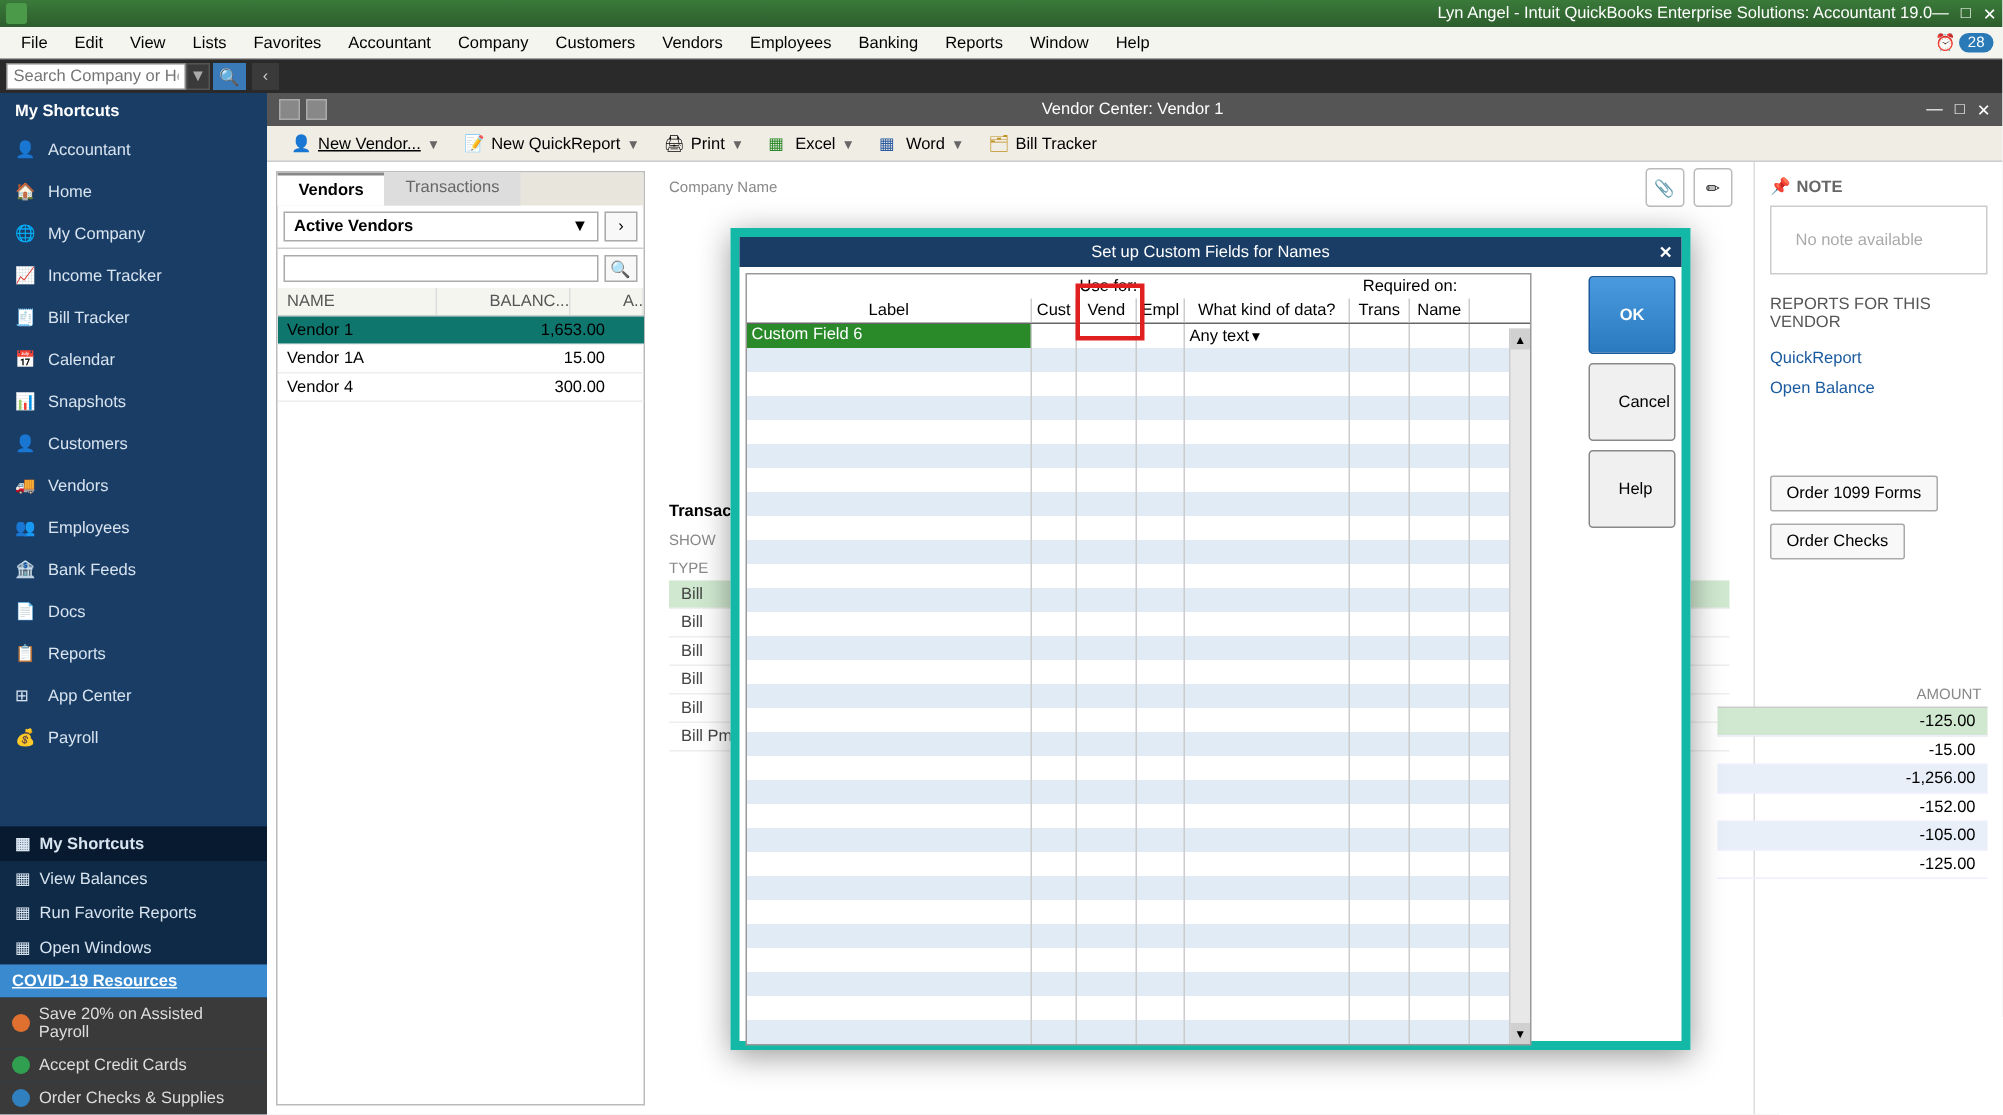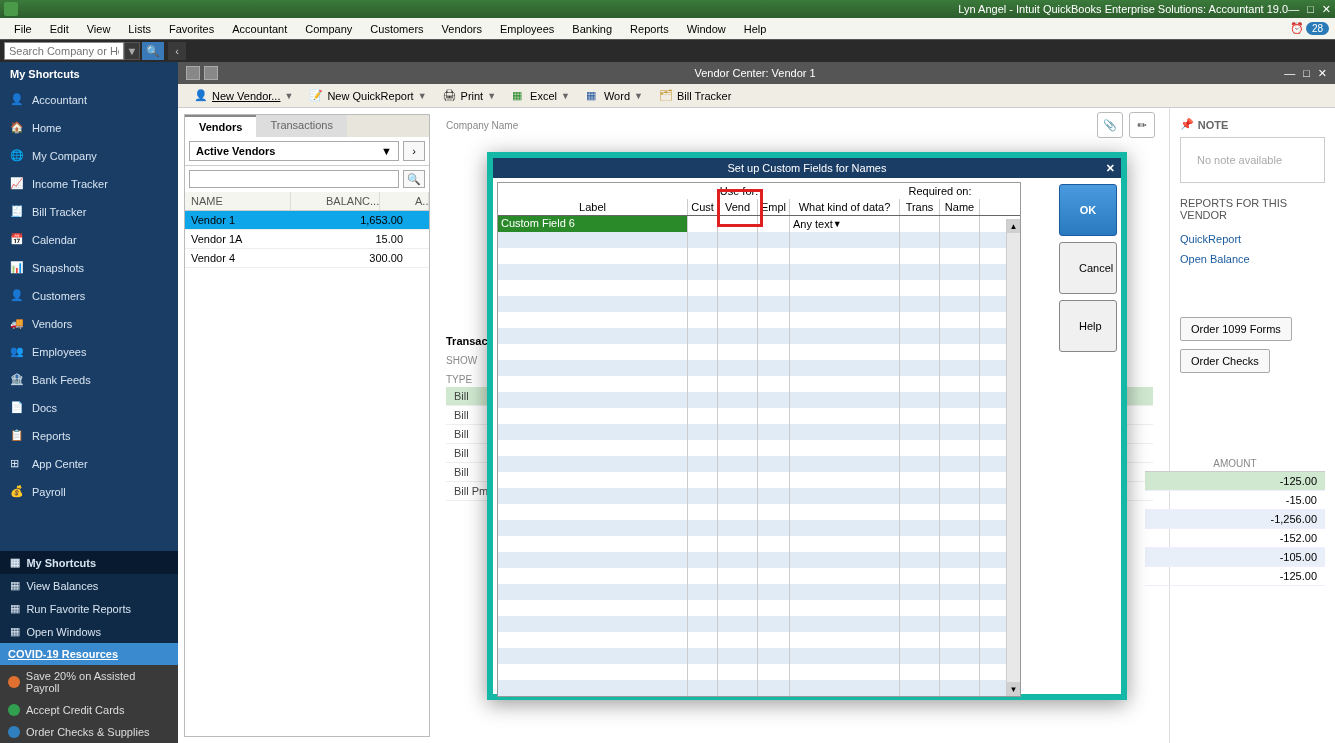--- a/index.html
+++ b/index.html
@@ -67,21 +67,21 @@
 .search-row { padding: 4px; display: flex; gap: 4px; }
 .search-row input { flex: 1; border: 1px solid #aaa; padding: 2px; }
 .vendor-table { flex: 1; overflow: auto; }
 .vt-header { display: flex; background: #f5f5f0; border-bottom: 1px solid #ccc; font-size: 10px; color: #555; gap: 29px; }
 .vt-header div { padding: 3px 6px; border-right: 1px solid #ddd; }
 .vt-col-name { flex: 1; }
 .vt-col-bal { width: 60px; text-align: right; }
 .vt-col-a { width: 20px; }
 .vt-row { display: flex; border-bottom: 1px solid #eee; cursor: pointer; }
 .vt-row div { padding: 3px 6px; }
-.vt-row.selected { background: #0ea5e9; }
+.vt-row.selected { background: #0f766e; }
 .vt-row .vt-col-bal { text-align: right; }
 
 
 .vendor-info { flex: 1; display: flex; }
 .vi-main { flex: 1; padding: 12px 16px; overflow: hidden; }
 .vi-title { font-size: 26px; color: #555; margin-bottom: 10px; }
 .vi-label { color: #888; font-size: 10px; }
 .trans-section { margin-top: 200px; }
 .trans-header { font-weight: bold; padding: 4px 0; }
 .trans-sub { color: #888; font-size: 10px; padding: 4px 0; }
@@ -92,21 +92,21 @@
 .vi-right { width: 166px; padding: 10px; border-left: 1px solid #ddd; }
 .vi-icons { display: flex; gap: 6px; margin-bottom: 10px; position: absolute; right: 180px; top: 50px; }
 .vi-icon-btn { width: 26px; height: 26px; border: 1px solid #bbb; background: #fff; border-radius: 3px; display: flex; align-items: center; justify-content: center; cursor: pointer; }
 .note-section { margin-bottom: 14px; }
 .note-header { color: #666; font-weight: bold; margin-bottom: 6px; display: flex; align-items: center; gap: 4px; }
 .note-input { width: 100%; border: 1px solid #ccc; padding: 16px; color: #aaa; background: #fff; }
 .reports-header { color: #555; font-size: 11px; margin-bottom: 8px; }
 .report-link { color: #1a5a9e; cursor: pointer; padding: 4px 0; display: block; }
 .order-btn { border: 1px solid #aaa; background: #f8f8f8; padding: 5px 10px; margin-top: 8px; cursor: pointer; display: inline-block; border-radius: 2px; }
 .amount-col { position: absolute; right: 10px; top: 394px; width: 180px; }
-.amount-header { font-size: 10px; color: #888; border-bottom: 1px solid #ccc; padding: 2px 4px; text-align: center; }
+.amount-header { font-size: 10px; color: #888; border-bottom: 1px solid #ccc; padding: 2px 4px; text-align: right; }
 .amount-row { text-align: right; padding: 3px 8px; border-bottom: 1px solid #eef; }
 .amount-row:nth-child(even) { background: #e8eff8; }
 .amount-row.hl { background: #d0e8d0; }
 
 
 .modal { position: absolute; left: 487px; top: 152px; width: 640px; height: 548px; background: #fff; border: 6px solid #14b8a6; box-shadow: 0 4px 20px rgba(0,0,0,0.4); z-index: 100; display: flex; flex-direction: column; }
 .modal-title { background: #1a3d66; color: #fff; padding: 4px 8px; text-align: center; position: relative; }
 .modal-close { position: absolute; right: 6px; top: 4px; cursor: pointer; color: #fff; font-weight: bold; }
 .modal-body { flex: 1; display: flex; padding: 4px; gap: 6px; }
 .modal-grid { flex: 1; border: 1px solid #999; position: relative; }

